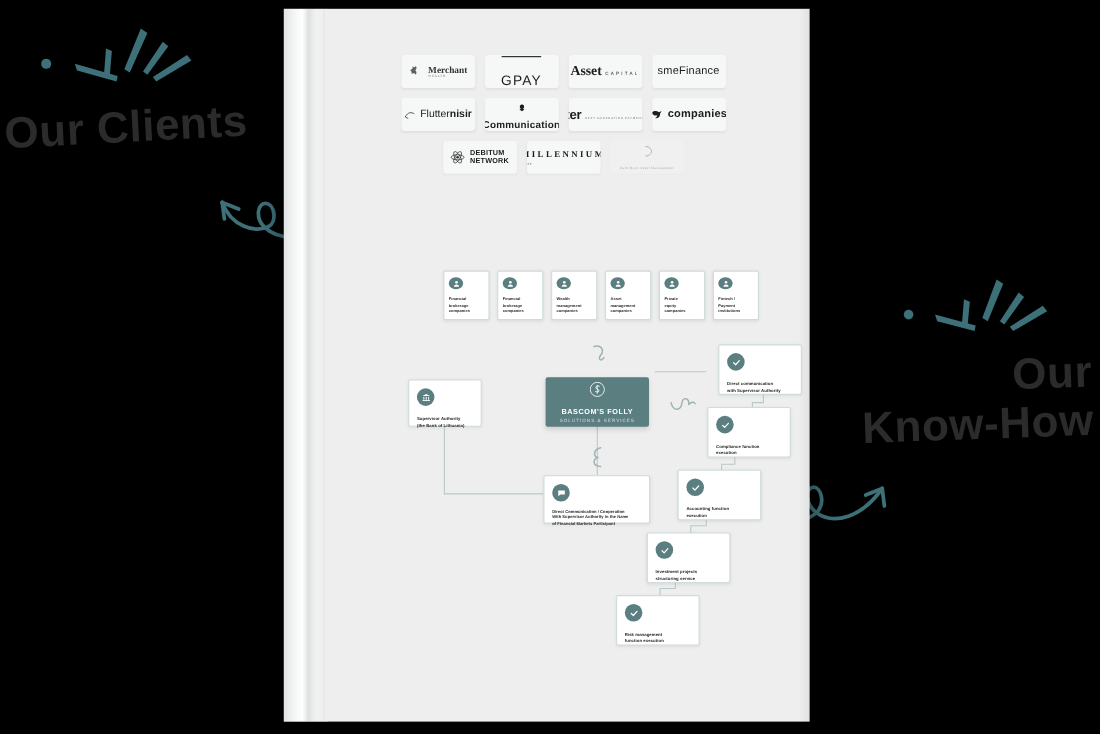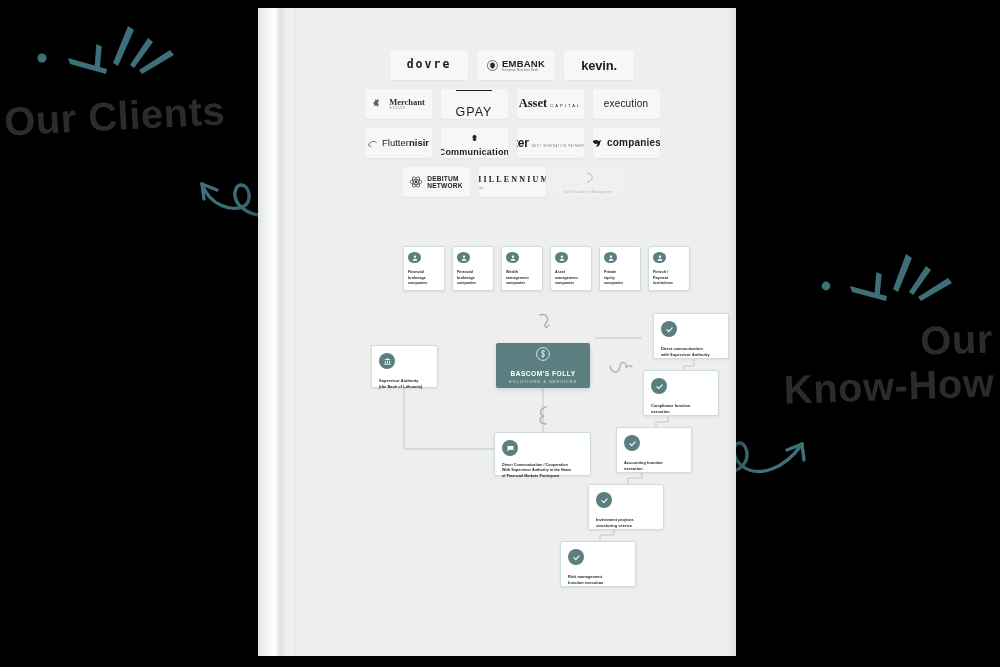--- a/index.html
+++ b/index.html
@@ -214,40 +214,20 @@
 
   <div id="book">
     <div id="book-spine"></div>
     <div id="book-spine-line"></div>
     <div id="book-edge-right"></div>
 
     <div id="book-page">
 
       <div id="logos">
 
-        <div class="logo-row">
-          <div class="logo-card" style="width:78px">
-            <span class="logo-txt lg-dovre">dovre</span>
-          </div>
-          <div class="logo-card" style="width:78px">
-            <span class="mark">
-              <svg width="11" height="11" viewBox="0 0 24 24">
-                  <circle cx="12" cy="12" r="11" fill="none" stroke="#2b2b2b" stroke-width="1.4"></circle>
-                  <path d="M12 5 L17 8 v5 c0 4-5 6-5 6s-5-2-5-6V8z" fill="#2b2b2b"></path>
-                </svg>
-            </span>
-            <span class="logo-txt lg-embank">
-              <span>EMBANK</span>
-              <span class="logo-sub sub">European Merchant Bank</span>
-            </span>
-          </div>
-          <div class="logo-card" style="width:70px">
-            <span class="logo-txt lg-kevin">kevin.</span>
-          </div>
-        </div>
 
         <div class="logo-row">
           <div class="logo-card" style="width:67px">
             <span class="mark">
               <svg width="14" height="14" viewBox="0 0 24 24" fill="#3a3a3a">
                 <path d="M12 3c2 3 1 6-1 7 2 1 3 4 1 7-2-3-5-3-7-1 1-2 1-5-2-6 3-1 5-3 4-6 2 2 4 2 5-1z" opacity=".8"></path>
               </svg>
             </span>
             <span class="logo-txt lg-syn">
               <span>Merchant</span>
@@ -257,21 +237,21 @@
           <div class="logo-card" style="width:67px">
             <span class="logo-txt lg-gpay">GPAY</span>
           </div>
           <div class="logo-card" style="width:67px">
             <span class="logo-txt lg-groa">
               <span>Asset</span>
               <span class="sub">CAPITAL</span>
             </span>
           </div>
           <div class="logo-card" style="width:67px">
-            <span class="logo-txt lg-sme">execution</span>
+            <span class="logo-txt lg-sme">smeFinance</span>
           </div>
         </div>
 
         <div class="logo-row">
           <div class="logo-card" style="width:67px">
             <span class="mark">
               <svg width="11" height="11" viewBox="0 0 24 24" fill="none" stroke="#3a3a3a" stroke-width="1.6">
                 <path d="M3 16 C8 6, 16 6, 21 10"></path>
                   <path d="M3 16 L9 19"></path>
               </svg>

